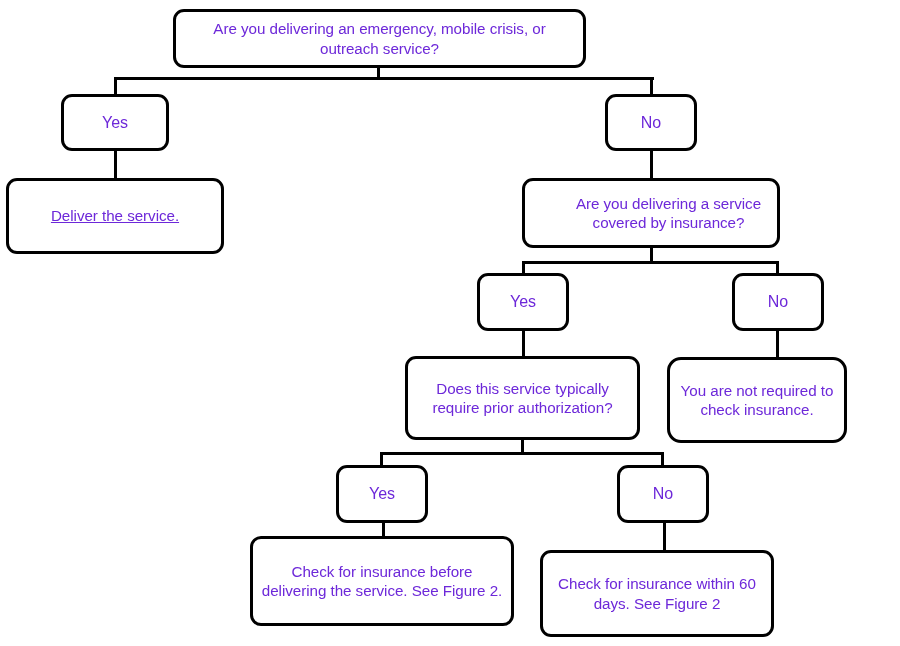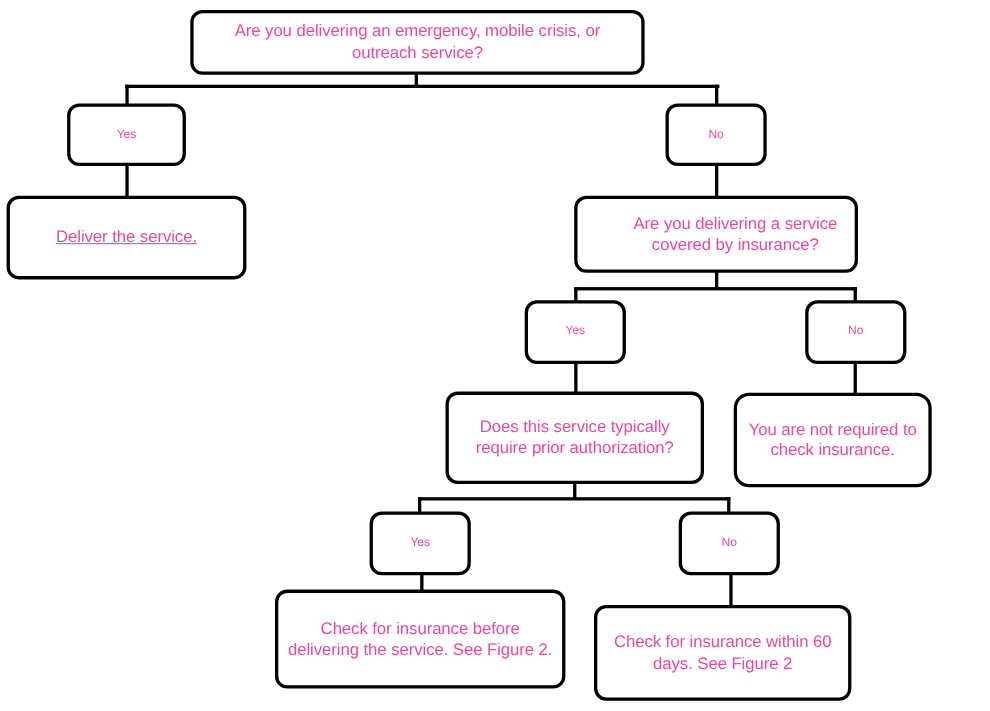--- a/index.html
+++ b/index.html
@@ -22,35 +22,35 @@
   .node {
     position: absolute;
     box-sizing: border-box;
     border: 3px solid #000000;
     border-radius: 11px;
     background: #ffffff;
     display: flex;
     align-items: center;
     justify-content: center;
     text-align: center;
-    color: #ec4899;
+    color: #6d28d9;
     z-index: 2;
   }
   .node .node-text {
     display: block;
     width: 100%;
     padding: 0 8px;
     box-sizing: border-box;
     font-size: 15.2px;
     line-height: 1.26;
     letter-spacing: -0.05px;
     white-space: pre-line;
   }
   .node.small .node-text {
-    font-size: 11px;
+    font-size: 16px;
     line-height: 1.2;
   }
   
   .edge {
     position: absolute;
     background: #000000;
     z-index: 1;
   }
   .edge.v { width: 3px; }
   .edge.h { height: 3px; }

